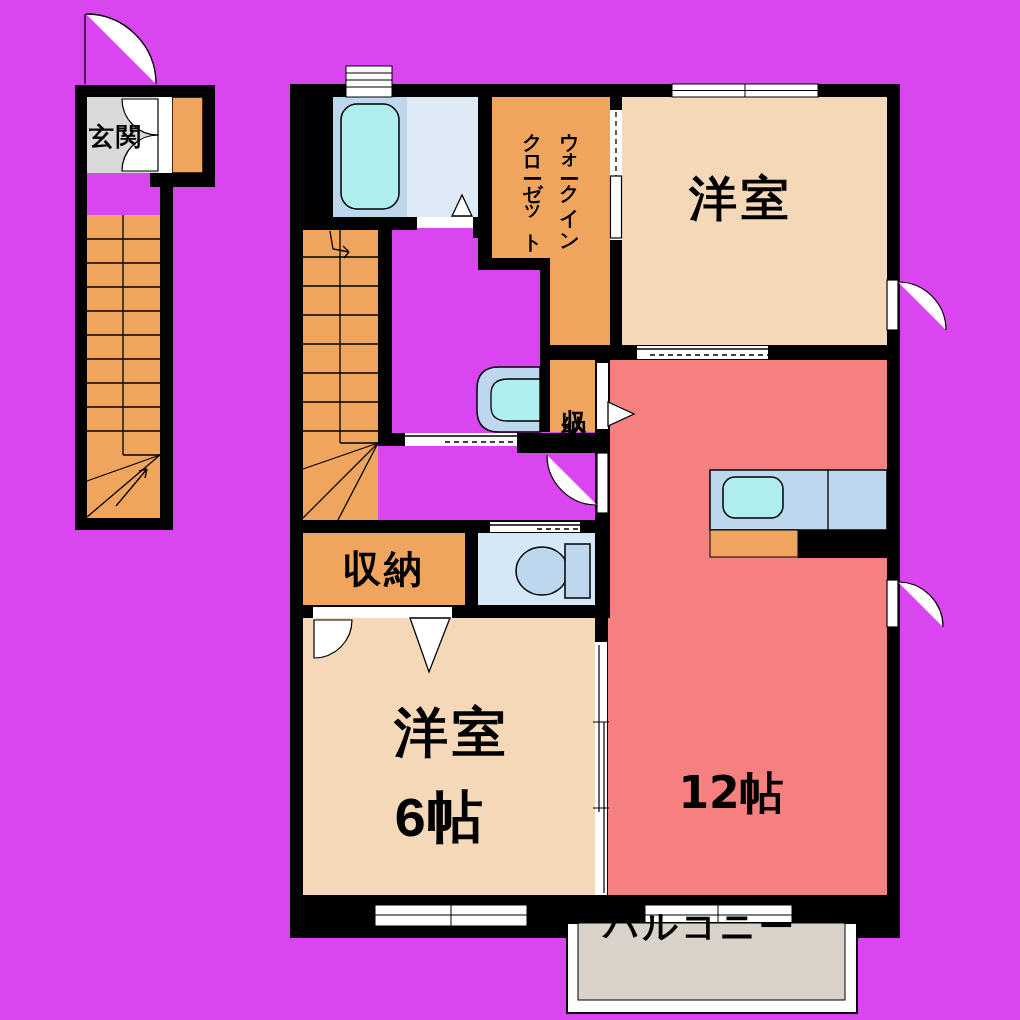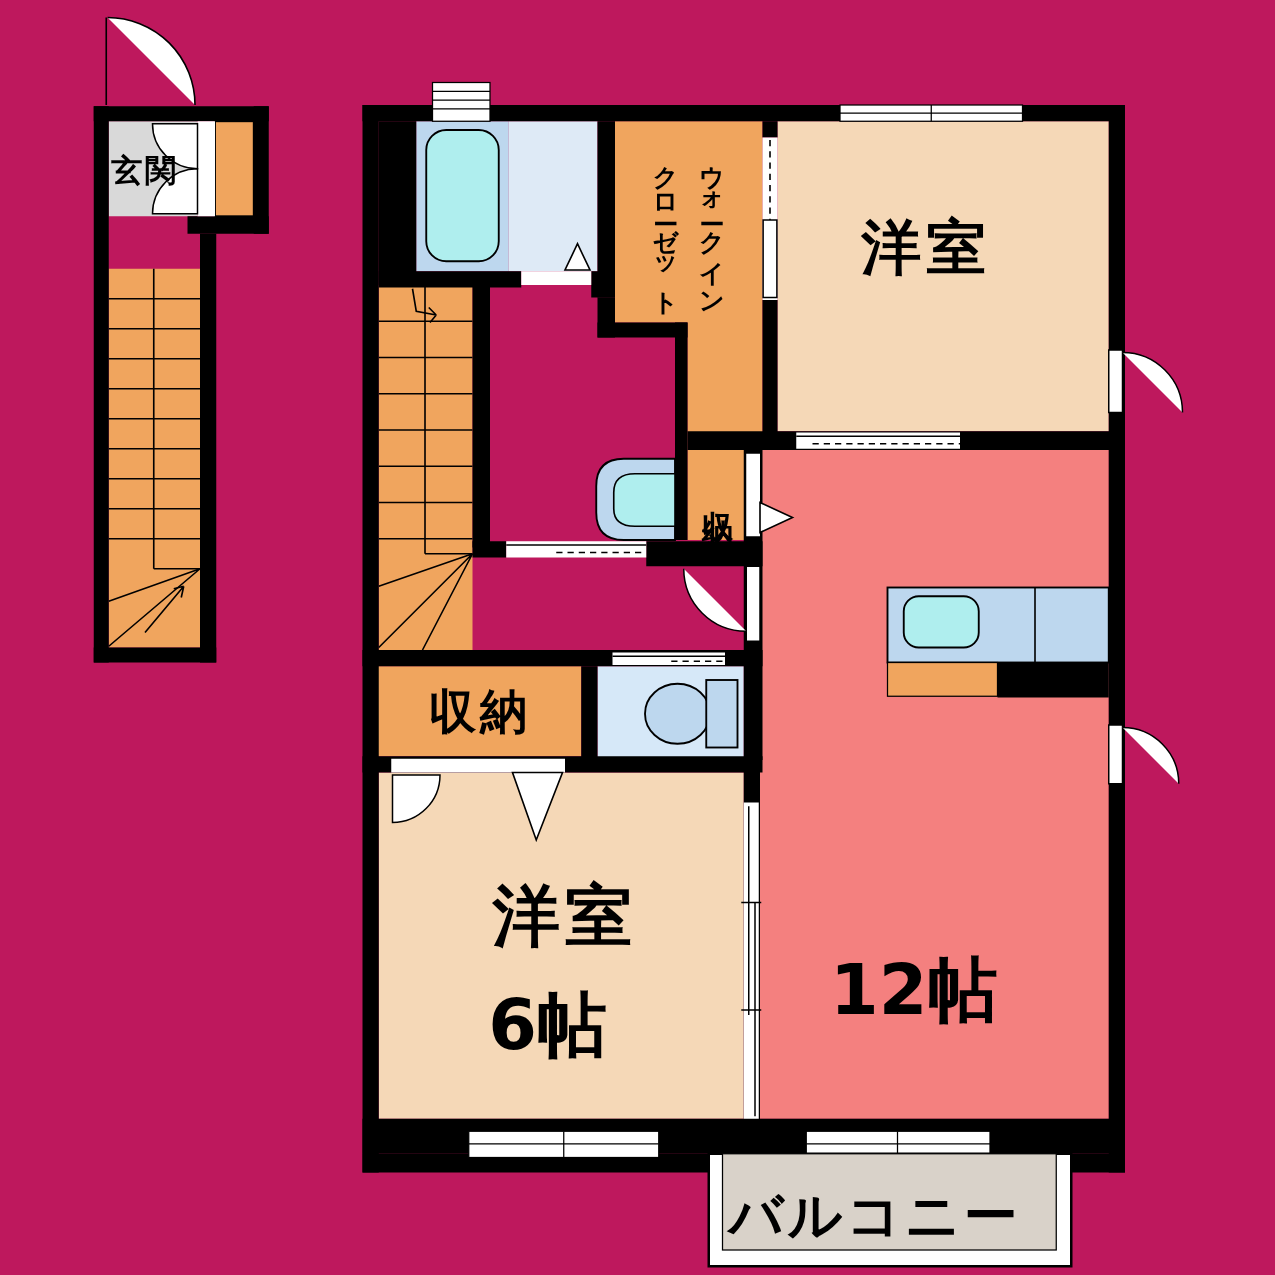--- a/index.html
+++ b/index.html
@@ -1,32 +1,32 @@
 <!DOCTYPE html>
 <html><head>
 <meta charset="utf-8">
 <style>
   html,body{margin:0;padding:0;background:#fff;}
-  .canvas{position:relative;width:1020px;height:1020px;background:#be185d;overflow:hidden;
+  .canvas{position:relative;width:1020px;height:1020px;background:#d946ef;overflow:hidden;
           font-family:"DejaVu Sans",sans-serif;text-align:right;}
   svg{position:absolute;left:0;top:0;}
   .lbl{position:absolute;font-weight:700;color:#000;transform:translate(-50%,-50%);
        white-space:nowrap;line-height:1;}
   .vert{writing-mode:vertical-rl;text-orientation:upright;white-space:pre-line;}
   .lbl-genkan{left:116px;top:136px;font-size:25px;letter-spacing:2px;}
   .lbl-wic{left:551px;top:181px;font-size:20px;line-height:1.85;letter-spacing:2px;}
   .lbl-w55-name{left:741px;top:198px;font-size:48px;letter-spacing:4px;}
   .lbl-w55-size{left:748px;top:258px;font-size:45px;}
   .lbl-ldk-name{left:756px;top:704px;font-size:50px;letter-spacing:0.30em;}
-  .lbl-ldk-size{left:731px;top:793px;font-size:56px;}
+  .lbl-ldk-size{left:731px;top:793px;font-size:44px;}
   .lbl-w6-name{left:452px;top:733px;font-size:54px;letter-spacing:4px;}
-  .lbl-w6-size{left:438px;top:821px;font-size:56px;}
+  .lbl-w6-size{left:438px;top:821px;font-size:56px;font-family:Liberation Mono, monospace;}
   .lbl-sto-up{left:574px;top:396px;font-size:25px;letter-spacing:8px;}
   .lbl-sto-low{left:384px;top:569px;font-size:38px;letter-spacing:3px;}
-  .lbl-balcony{left:700px;top:974px;font-size:43px;letter-spacing:3px;}
+  .lbl-balcony{left:700px;top:926px;font-size:35px;letter-spacing:3px;}
 </style>
 </head>
 <body>
 
 <div class="canvas">
 <svg width="1020" height="1020" viewBox="0 0 1020 1020">
 
   <g>
     <rect x="87" y="97" width="71" height="76" fill="#D9D9D9"></rect>
     <rect x="172" y="97" width="31" height="76" fill="#F0A55E" stroke="#000" stroke-width="1.5"></rect>

